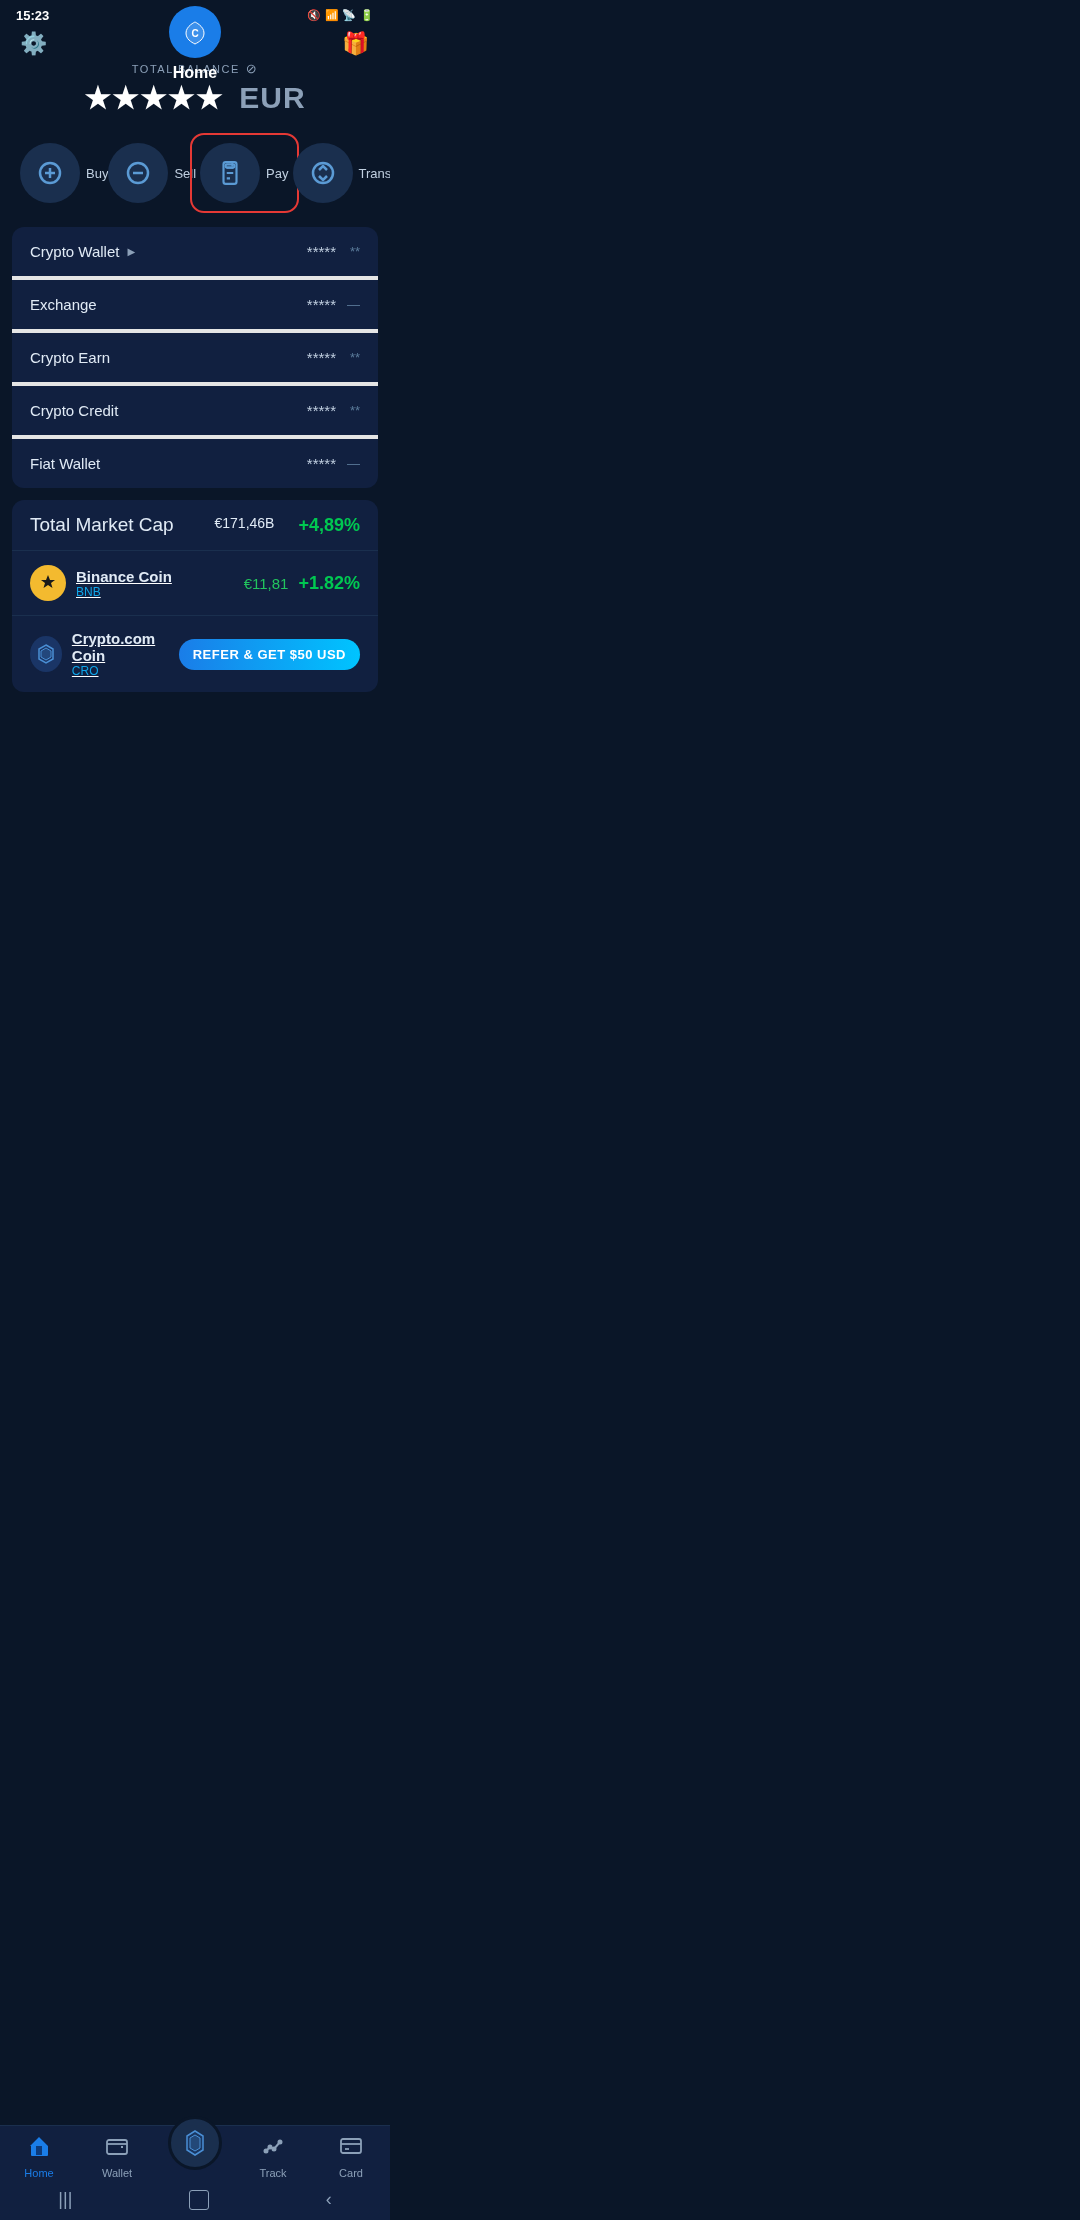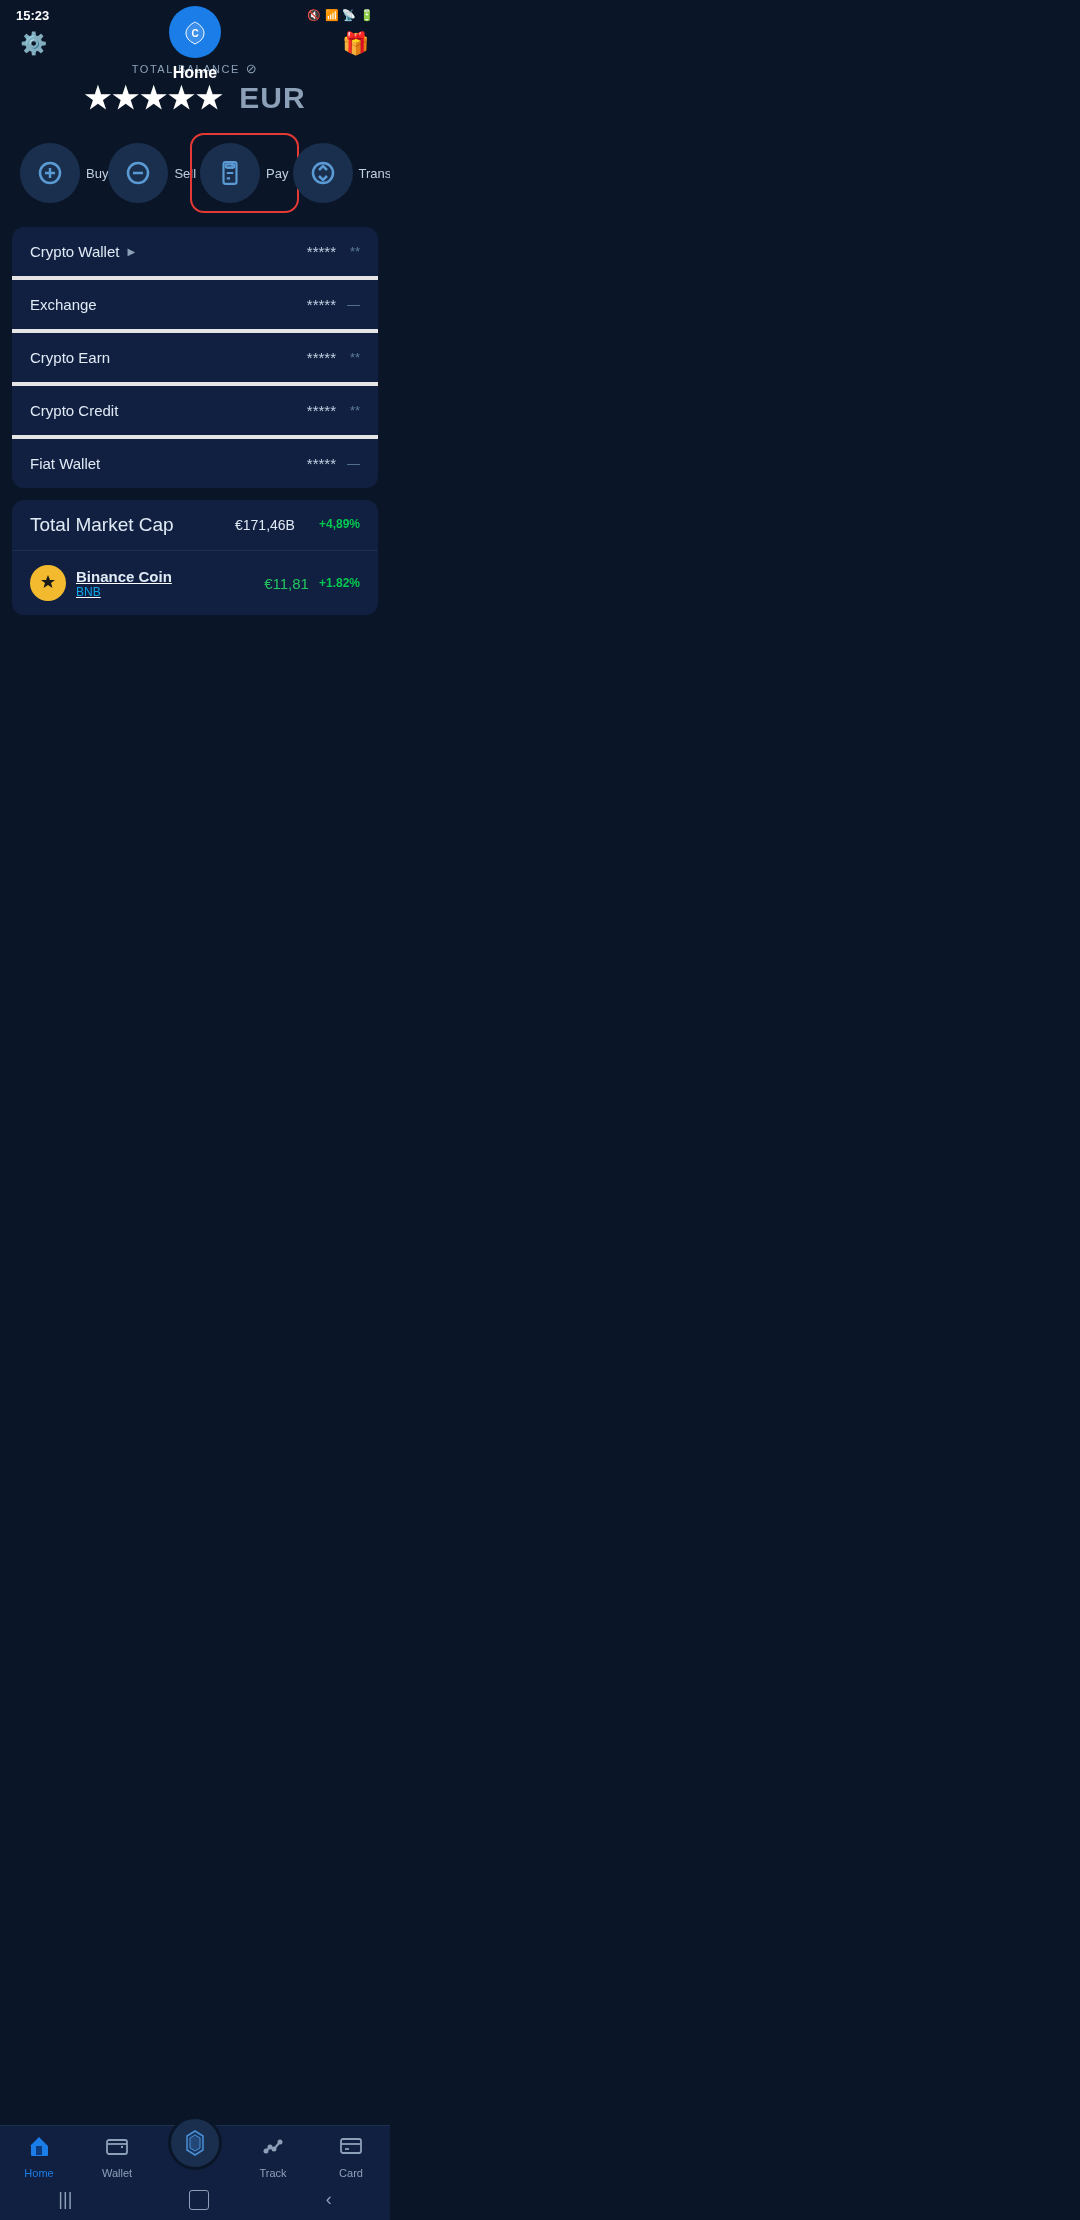--- a/index.html
+++ b/index.html
@@ -203,21 +203,21 @@
       display: flex;
       align-items: center;
       gap: 10px;
     }
     .coin-price {
       font-size: 15px;
       font-weight: 500;
       color: #22c55e;
     }
     .coin-change {
-      font-size: 12px;
+      font-size: 18px;
       font-weight: 600;
     }
     .positive { color: #00c851; }
     .market-cap-row {
       display: flex;
       justify-content: space-between;
       align-items: center;
       padding: 14px 18px;
       border-bottom: 1px solid #1a2f4e;
     }
@@ -451,20 +451,37 @@
         <div class="coin-name">Binance Coin</div>
         <div class="coin-ticker">BNB</div>
       </div>
     </div>
     <div class="market-row-right">
       <span class="coin-price">€11,81</span>
       <span class="coin-change positive">+1.82%</span>
     </div>
   </div>
 
+  <div class="market-row">
+    <div class="market-row-left">
+      <div class="coin-icon cro-icon" style="background:#1a3566;">
+        <svg width="22" height="22" viewBox="0 0 22 22" fill="none">
+          <polygon points="11,2 18,6 18,16 11,20 4,16 4,6" stroke="#4a8fd5" stroke-width="1.5" fill="none"></polygon>
+          <polygon points="11,5 16,8 16,14 11,17 6,14 6,8" stroke="#4a8fd5" stroke-width="1" fill="rgba(74,143,213,0.2)"></polygon>
+        </svg>
+      </div>
+      <div>
+        <div class="coin-name">Crypto.com Coin</div>
+        <div class="coin-ticker">CRO</div>
+      </div>
+    </div>
+    <div>
+      <button class="refer-btn">REFER &amp; GET $50 USD</button>
+    </div>
+  </div>
 </div>
 
 <div class="bottom-nav">
   <div class="nav-items">
     <div class="nav-item">
       <span class="nav-icon active">
         <svg width="24" height="24" viewBox="0 0 24 24" fill="#1a7de8">
           <path d="M3 12L12 3l9 9v9a1 1 0 01-1 1H5a1 1 0 01-1-1v-9z"></path>
           <path d="M9 21V12h6v9" fill="#0d3a7a"></path>
         </svg>

